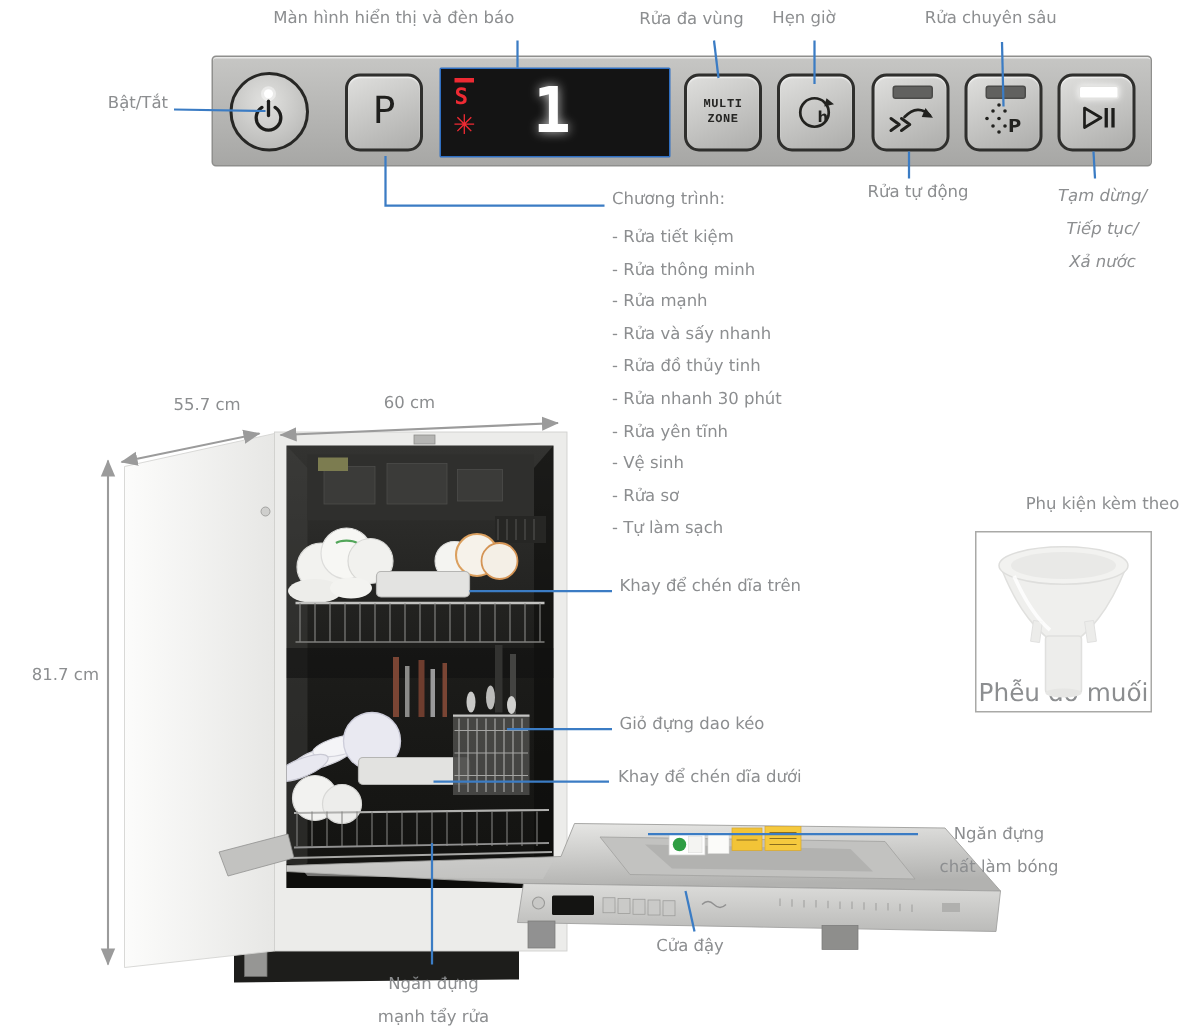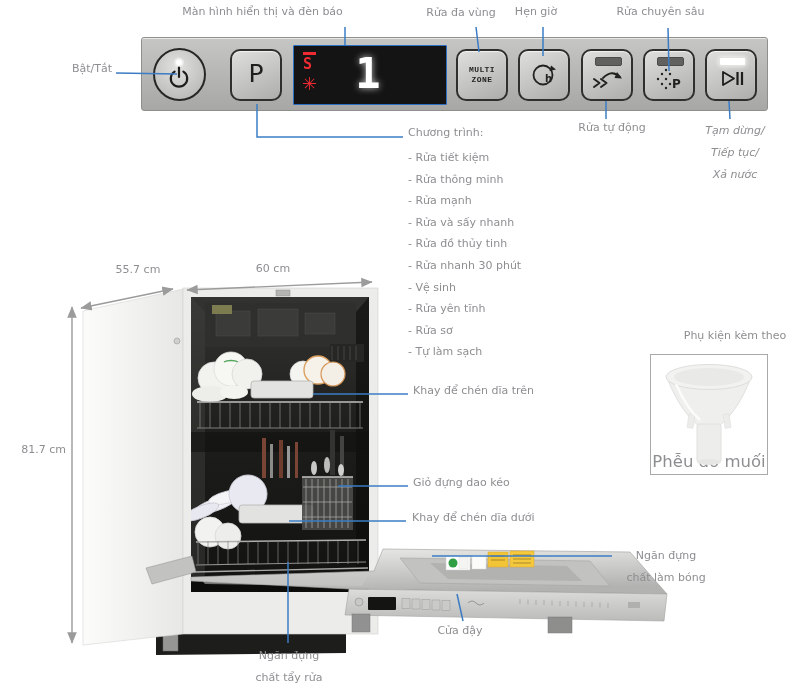--- a/index.html
+++ b/index.html
@@ -310,41 +310,41 @@
   </div>
 
   <div class="lbl" style="left:408px;top:126px;">Chương trình:</div>
   <div class="lbl" style="left:408px;top:147px;line-height:21.6px;">
       <div>- Rửa tiết kiệm</div>
       <div>- Rửa thông minh</div>
       <div>- Rửa mạnh</div>
       <div>- Rửa và sấy nhanh</div>
       <div>- Rửa đồ thủy tinh</div>
       <div>- Rửa nhanh 30 phút</div>
+      <div>- Rửa yên tĩnh</div>
       <div>- Vệ sinh</div>
-      <div>- Rửa yên tĩnh</div>
       <div>- Rửa sơ</div>
       <div>- Tự làm sạch</div>
     </div>
 
   <div class="lbl rt" style="left:0px;top:443px;width:66px;">81.7 cm</div>
   <div class="lbl ctr" style="left:68px;top:263px;width:76px;margin-left:32px;">55.7 cm</div>
   <div class="lbl ctr" style="left:235px;top:262px;width:76px;">60 cm</div>
 
   <div class="lbl" style="left:413px;top:384px;">Khay để chén dĩa trên</div>
   <div class="lbl" style="left:413px;top:476px;">Giỏ đựng dao kéo</div>
   <div class="lbl" style="left:412px;top:511px;">Khay để chén dĩa dưới</div>
   <div class="lbl ctr multiline" style="left:606px;top:545px;width:120px;">
     <div>Ngăn đựng</div>
     <div>chất làm bóng</div>
   </div>
   <div class="lbl ctr" style="left:424px;top:624px;width:72px;">Cửa đậy</div>
   <div class="lbl ctr multiline" style="left:229px;top:645px;width:120px;">
     <div>Ngăn đựng</div>
-    <div>chất tẩy rửa</div>
+    <div>mạnh tẩy rửa</div>
   </div>
 
   <div class="lbl ctr" style="left:631px;top:329px;width:158px;margin-left:25px;">Phụ kiện kèm theo</div>
   <div class="accbox">
     <div class="acccap">Phễu đổ muối</div>
   </div>
 
 </div>
 
 </body></html>

